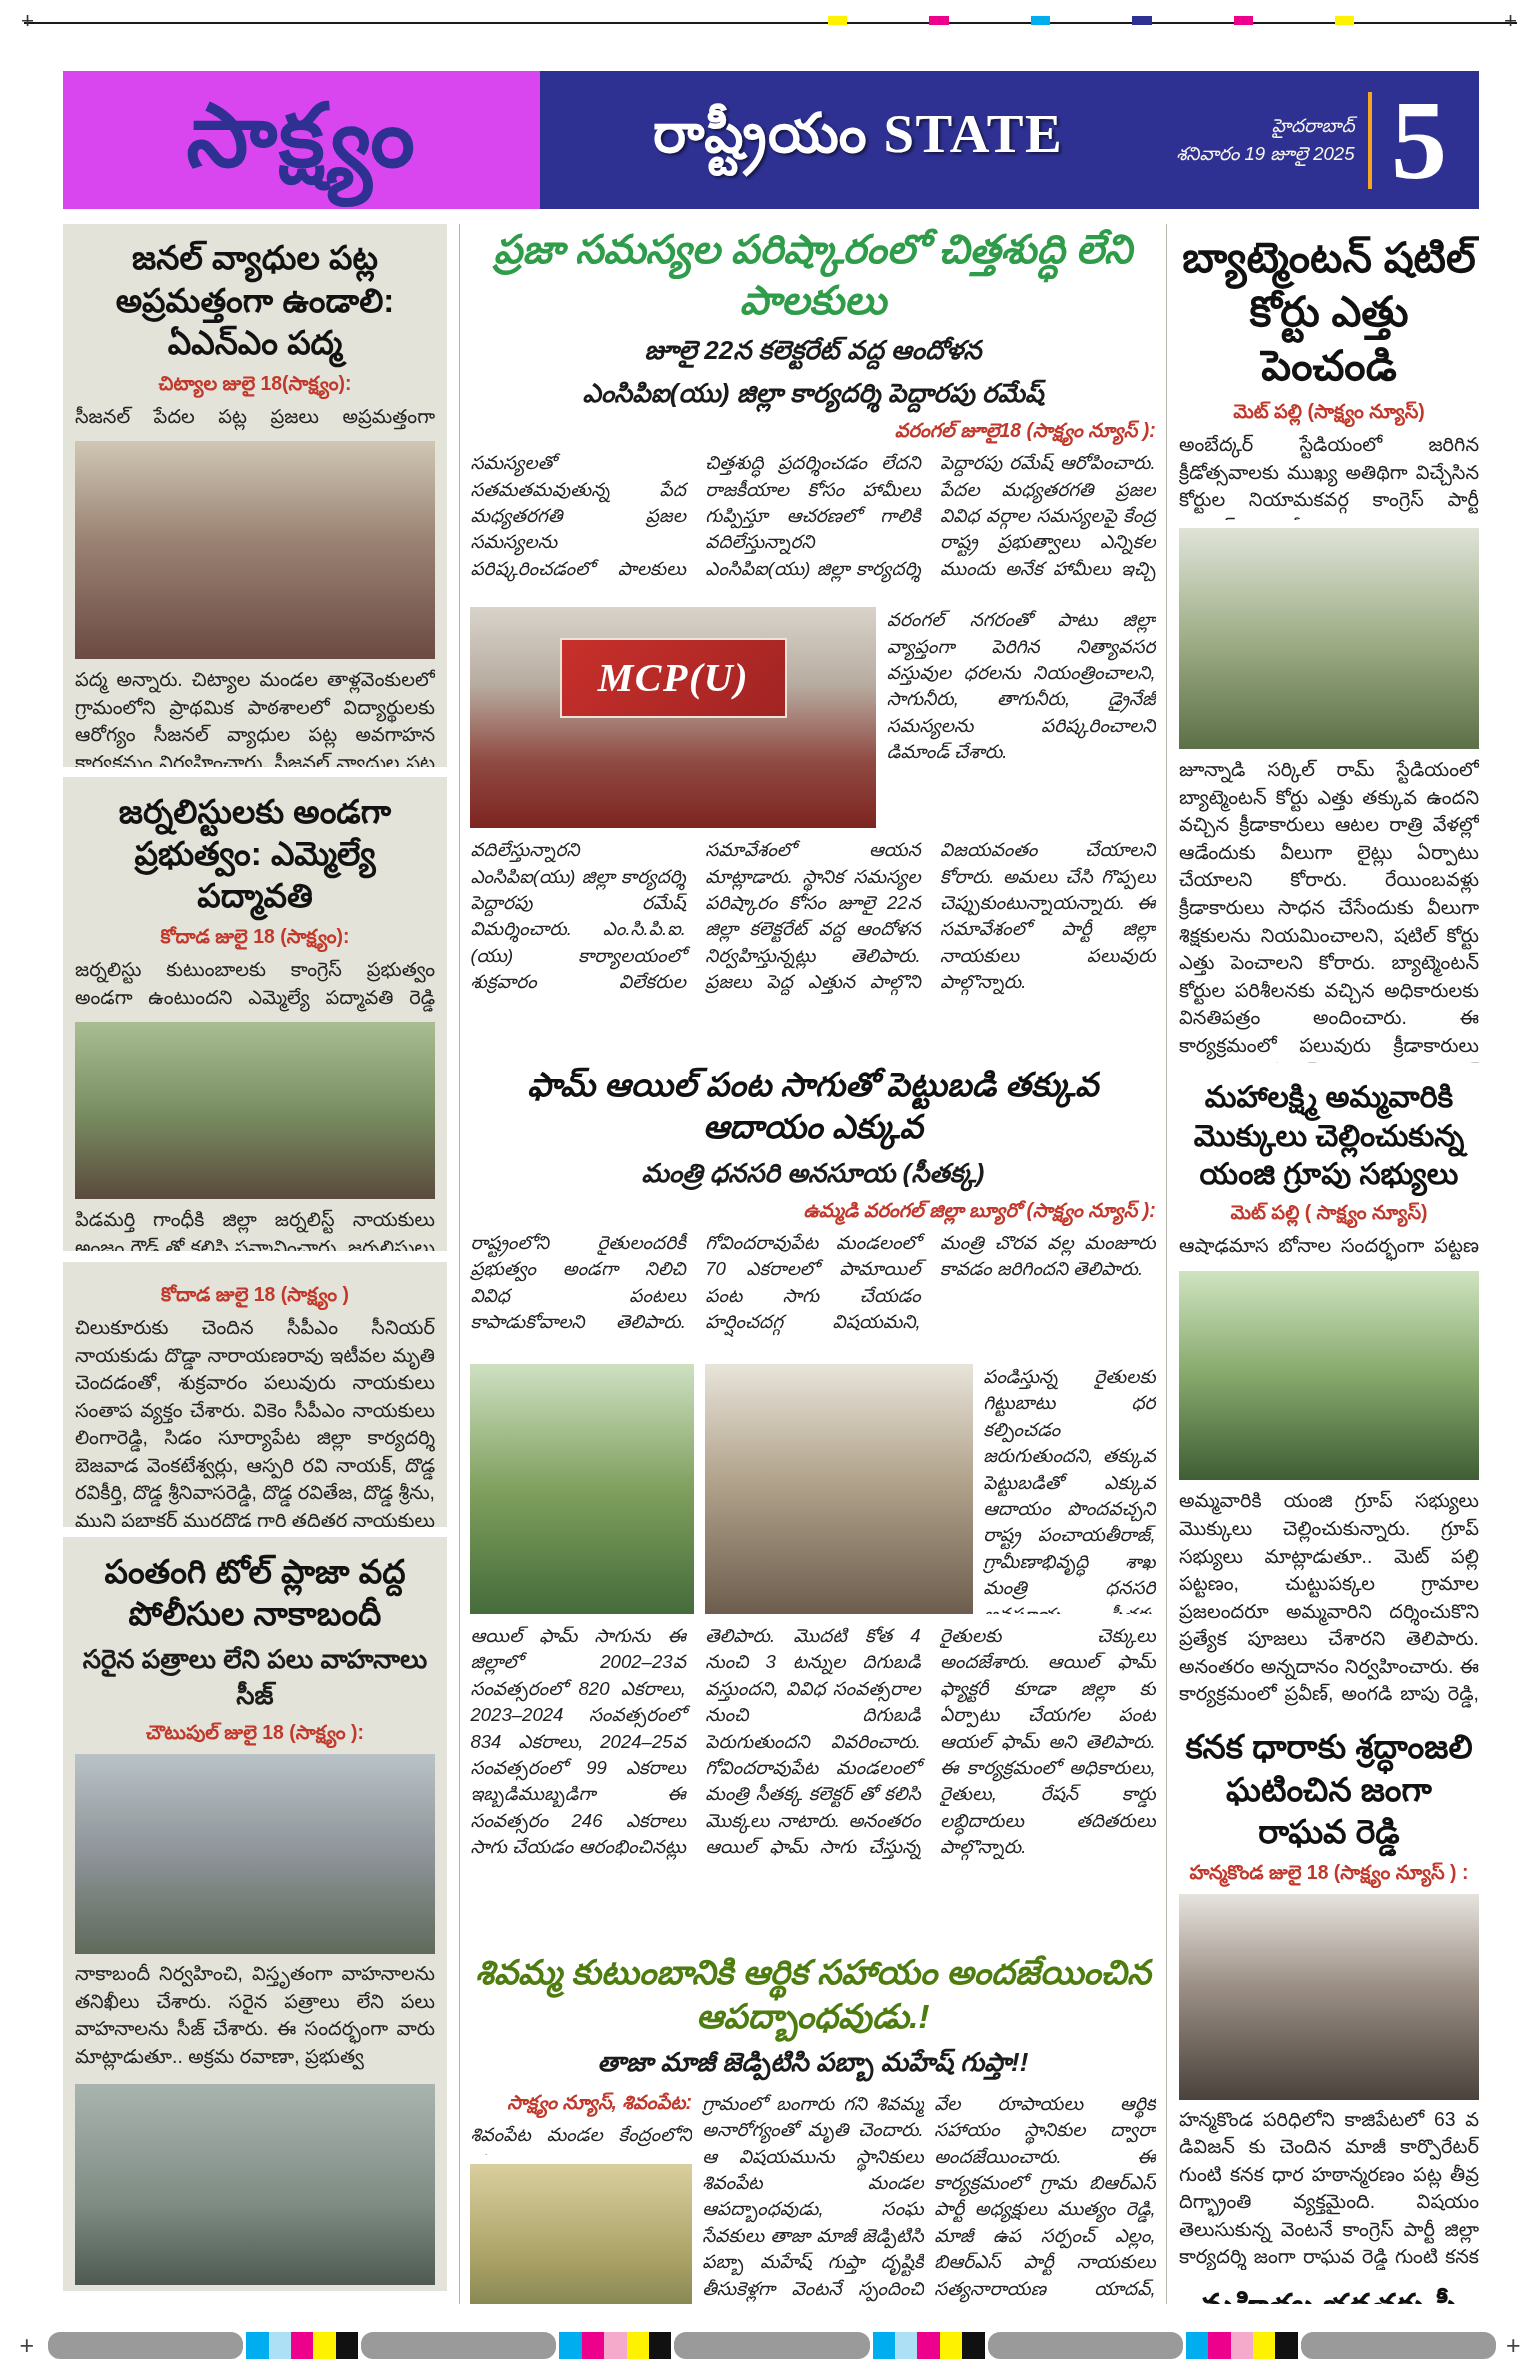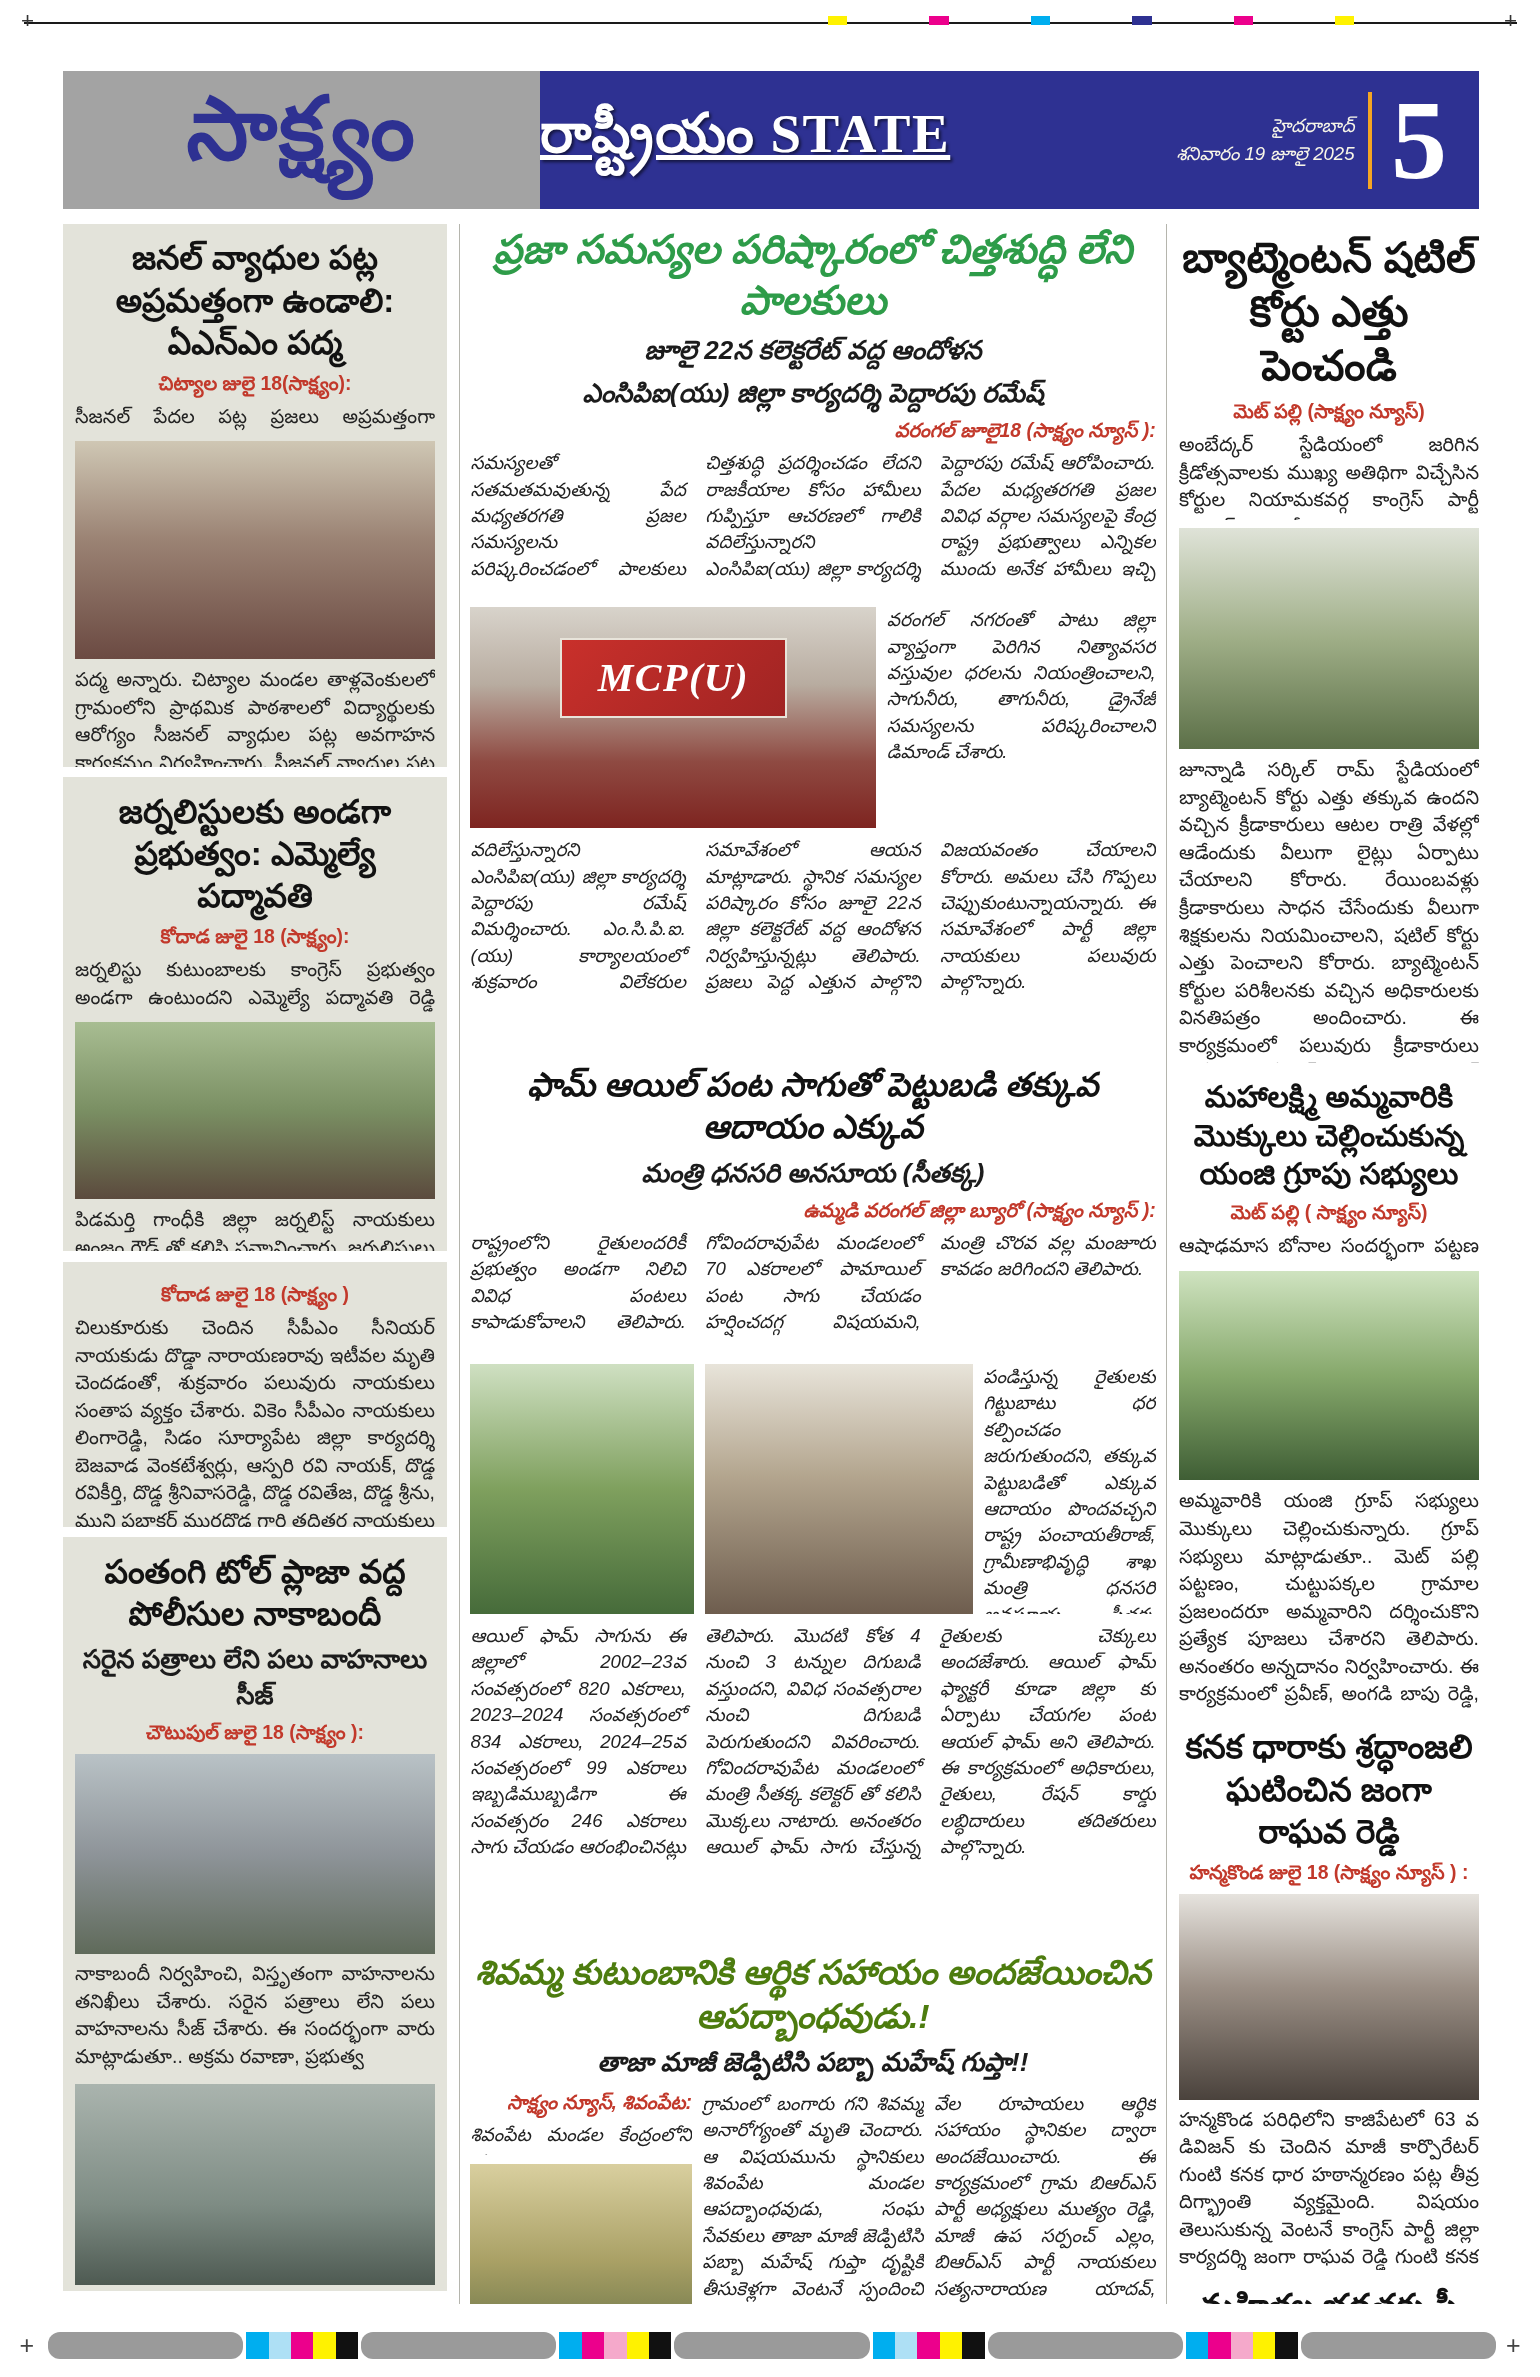--- a/index.html
+++ b/index.html
@@ -7,25 +7,25 @@
   .page { position:relative; width:1541px; height:2377px; background:#ffffff; overflow:hidden; margin:0 auto; }
 
   
   .toprule { position:absolute; top:22.4px; left:24px; width:1493px; height:1.5px; background:#1a1a1a; }
   .topticks { position:absolute; top:16.4px; left:828px; display:flex; gap:82px; }
   .topticks span { width:19.4px; height:9px; display:block; }
   .regplus { position:absolute; font-size:22.4px; color:#333; line-height:1; }
 
   
   .masthead { position:absolute; top:71px; left:63px; width:1416px; height:138px; display:flex; }
-  .logo-box { width:477px; background:#a3a3a3; display:flex; align-items:center; justify-content:center; }
+  .logo-box { width:477px; background:#d946ef; display:flex; align-items:flex-end; justify-content:center; }
   .logo-text { color:#2E3192; font-size:88px; font-weight:700; letter-spacing:1.5px; }
   .blue-box { flex:1; background:#2E3192; display:flex; align-items:center; }
-  .section-title { flex:1; color:#ffffff; font-family:"Liberation Serif", serif;
-                   font-size:55px; font-weight:700; text-shadow:2.2px 2.2px 3px rgba(0,0,0,.55); letter-spacing:1.5px;text-decoration:underline; }
+  .section-title { flex:1; text-align:center; color:#ffffff; font-family:"Liberation Serif", serif;
+                   font-size:55px; font-weight:700; text-shadow:2.2px 2.2px 3px rgba(0,0,0,.55); letter-spacing:1.5px; }
   .mast-right { display:flex; align-items:center; gap:13.4px; padding-right:26px; }
   .city-date { text-align:right; color:#f8f6e8; font-size:18.6px; line-height:1.5; font-style:italic; }
   .mast-div { width:3.7px; height:97px; background:#F5A623; }
   .pagenum { color:#ffffff; font-size:112px; font-weight:700; font-family:"Liberation Serif", serif; line-height:1; padding:0 6px; }
 
   
   .columns { position:absolute; top:224px; left:63px; width:1416px; height:2080px; display:flex; gap:12px; overflow:hidden; }
   .col-left { width:384px; }
   .col-center { width:708px; border-left:0.7px solid #b5b5ad; border-right:0.7px solid #b5b5ad; padding:0 10.4px;font-style:italic; }
   .col-right { flex:1;margin-top:7px; }

